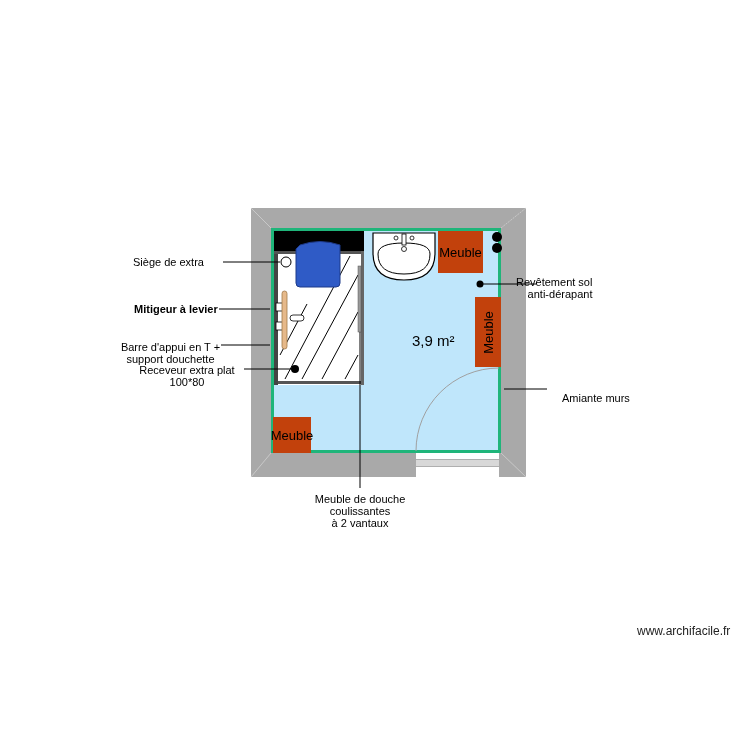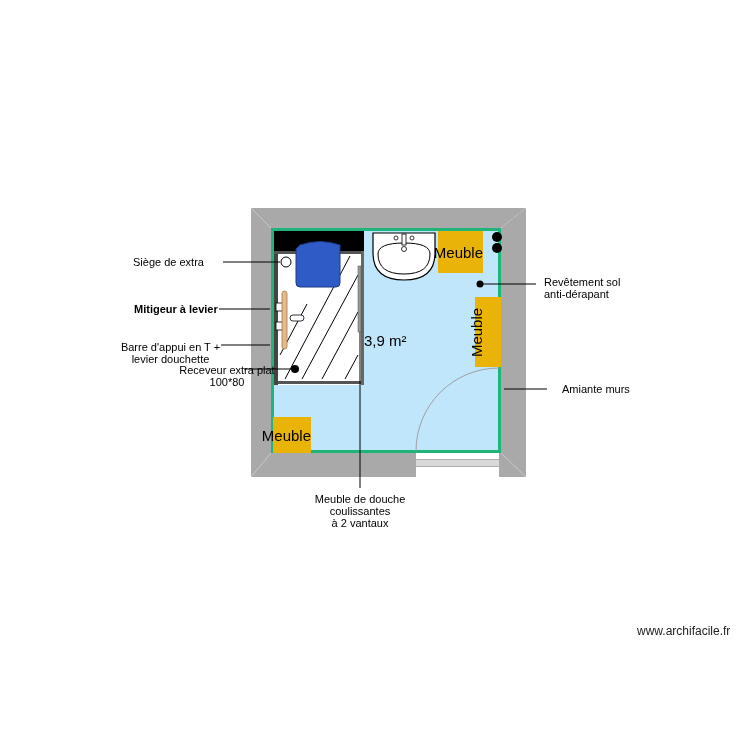--- a/index.html
+++ b/index.html
@@ -1,22 +1,22 @@
 <!DOCTYPE html>
 <html><head>
 <meta charset="utf-8">
 <style>
   html, body { margin:0; padding:0; background:#ffffff; }
   body { width:750px; height:750px; position:relative; overflow:hidden;
          font-family:"Liberation Sans", sans-serif; color:#000; }
-  .abs { position:absolute; }
+  .abs { position:absolute;padding-left:48px; }
   .label { position:absolute; font-size:11px; line-height:12px; white-space:nowrap; }
   .label.center { text-align:center; }
-  .meuble { position:absolute; background:#eab308; font-size:15px;
-            display:flex; align-items:center; justify-content:flex-end; }
+  .meuble { position:absolute; background:#c2410c; font-size:13px;
+            display:flex; align-items:center; justify-content:center; }
   svg { position:absolute; left:0; top:0; }
 </style>
 </head>
 <body>
 
 <div>
 <svg width="750" height="750" viewBox="0 0 750 750">
 
   <rect x="251" y="208" width="275" height="269" fill="#a9a9a9"></rect>
 
@@ -105,32 +105,32 @@
 </div>
 
 <div class="label" style="left:133px; top:256px;">
   <span>Siège de extra</span>
 </div>
 <div class="label" style="left:134px; top:303px;font-weight:bold;">
   <span>Mitigeur à levier</span>
 </div>
 <div class="label center" style="left:117px; top:333px; width:107px;margin-top:8px;">
   <div>Barre d'appui en T +</div>
-  <div>levier douchette</div>
+  <div>support douchette</div>
 </div>
-<div class="label center" style="left:135px; top:364px; width:104px;margin-left:40px;">
+<div class="label center" style="left:135px; top:364px; width:104px;">
   <div>Receveur extra plat</div>
   <div>100*80</div>
 </div>
 
-<div class="label" style="left:544px; top:276px;">
+<div class="label" style="left:516px; top:276px;text-align:right;">
   <div>Revêtement sol</div>
   <div>anti-dérapant</div>
 </div>
-<div class="label" style="left:562px; top:383px;text-align:center;">
+<div class="label" style="left:562px; top:392px;text-align:center;">
   <span>Amiante murs</span>
 </div>
 
 <div class="label center" style="left:300px; top:493px; width:120px;">
   <div>Meuble de douche</div>
   <div>coulissantes</div>
   <div>à 2 vantaux</div>
 </div>
 
 <div class="label" style="left:637px; top:625px; font-size:12px; color:#222;">www.archifacile.fr</div>

